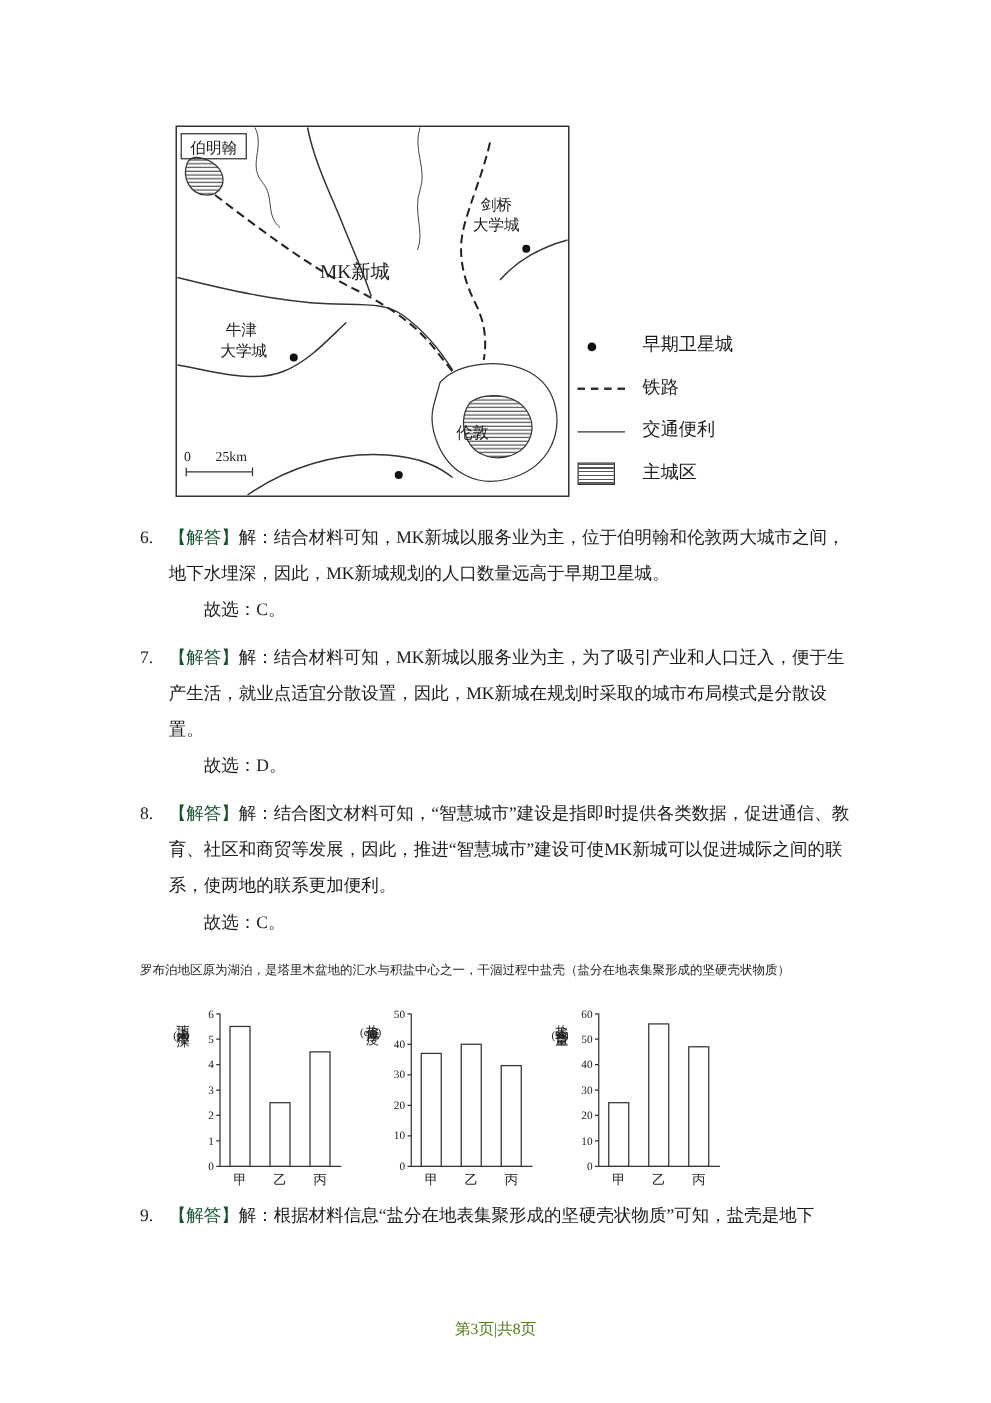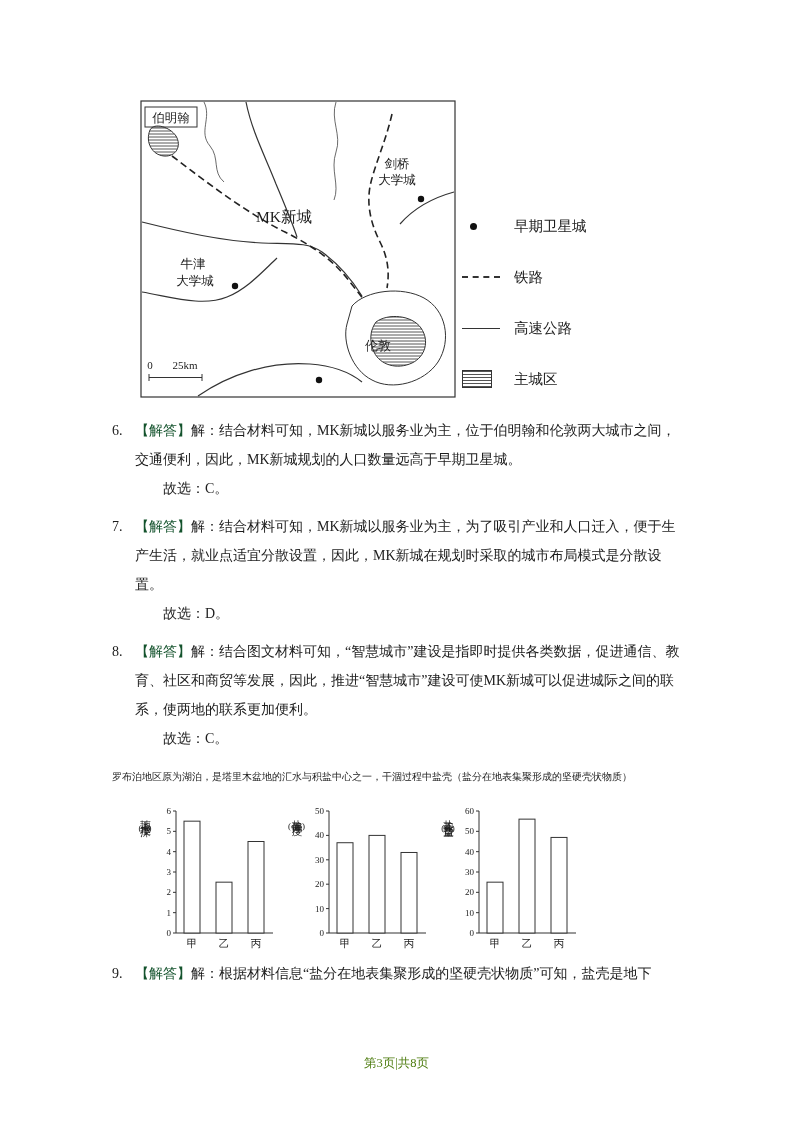--- a/index.html
+++ b/index.html
@@ -25,21 +25,21 @@
   .map-svg { display: block; }
   .map-svg text { font-family: "Liberation Serif", "DejaVu Serif", serif; fill: #1c1c1c; }
   .legend {
     display: flex;
     flex-direction: column;
     gap: 12px;
     margin-left: 6px;
     padding-bottom: 8px;
     font-size: 14.5px;
   }
-  .legend-item { display: flex; align-items: center; height: 22px; margin-top: 17px; }
+  .legend-item { display: flex; height: 22px; }
   .legend-sym { width: 44px; display: flex; align-items: center; justify-content: flex-start; }
   .sym-dot { width: 7px; height: 7px; border-radius: 50%; background: #111; margin-left: 8px; }
   .sym-dashed { width: 38px; border-top: 2.5px dashed #333; }
   .sym-solid { width: 38px; border-top: 1.5px solid #333; }
   .sym-hatch {
     width: 30px; height: 18px;
     border: 1px solid #333;
     background: repeating-linear-gradient(180deg, #555 0px, #555 1px, transparent 1px, transparent 3px);
   }
   .legend-label { margin-left: 8px; }
@@ -138,37 +138,37 @@
         <div class="legend-item">
           <span class="legend-sym">
               <span class="sym-dashed"></span>
             </span>
           <span class="legend-label">铁路</span>
         </div>
         <div class="legend-item">
           <span class="legend-sym">
               <span class="sym-solid"></span>
             </span>
-          <span class="legend-label">高速公路</span>
+          <span class="legend-label">交通便利</span>
         </div>
         <div class="legend-item">
           <span class="legend-sym">
               <span class="sym-hatch"></span>
             </span>
           <span class="legend-label">主城区</span>
         </div>
       </div>
     </figure>
 
     <div class="answers">
 
       <div class="answer-item">
         <span class="answer-num">6.</span>
         <div class="answer-body">
-          <p><span class="answer-tag">【解答】</span><span>解：结合材料可知，MK新城以服务业为主，位于伯明翰和伦敦两大城市之间，交通便利，因此，MK新城规划的人口数量远高于早期卫星城。</span></p>
+          <p><span class="answer-tag">【解答】</span><span>解：结合材料可知，MK新城以服务业为主，位于伯明翰和伦敦两大城市之间，地下水埋深，因此，MK新城规划的人口数量远高于早期卫星城。</span></p>
           <p class="choice">故选：C。</p>
         </div>
       </div>
 
       <div class="answer-item">
         <span class="answer-num">7.</span>
         <div class="answer-body">
           <p><span class="answer-tag">【解答】</span><span>解：结合材料可知，MK新城以服务业为主，为了吸引产业和人口迁入，便于生产生活，就业点适宜分散设置，因此，MK新城在规划时采取的城市布局模式是分散设置。</span></p>
           <p class="choice">故选：D。</p>
         </div>

